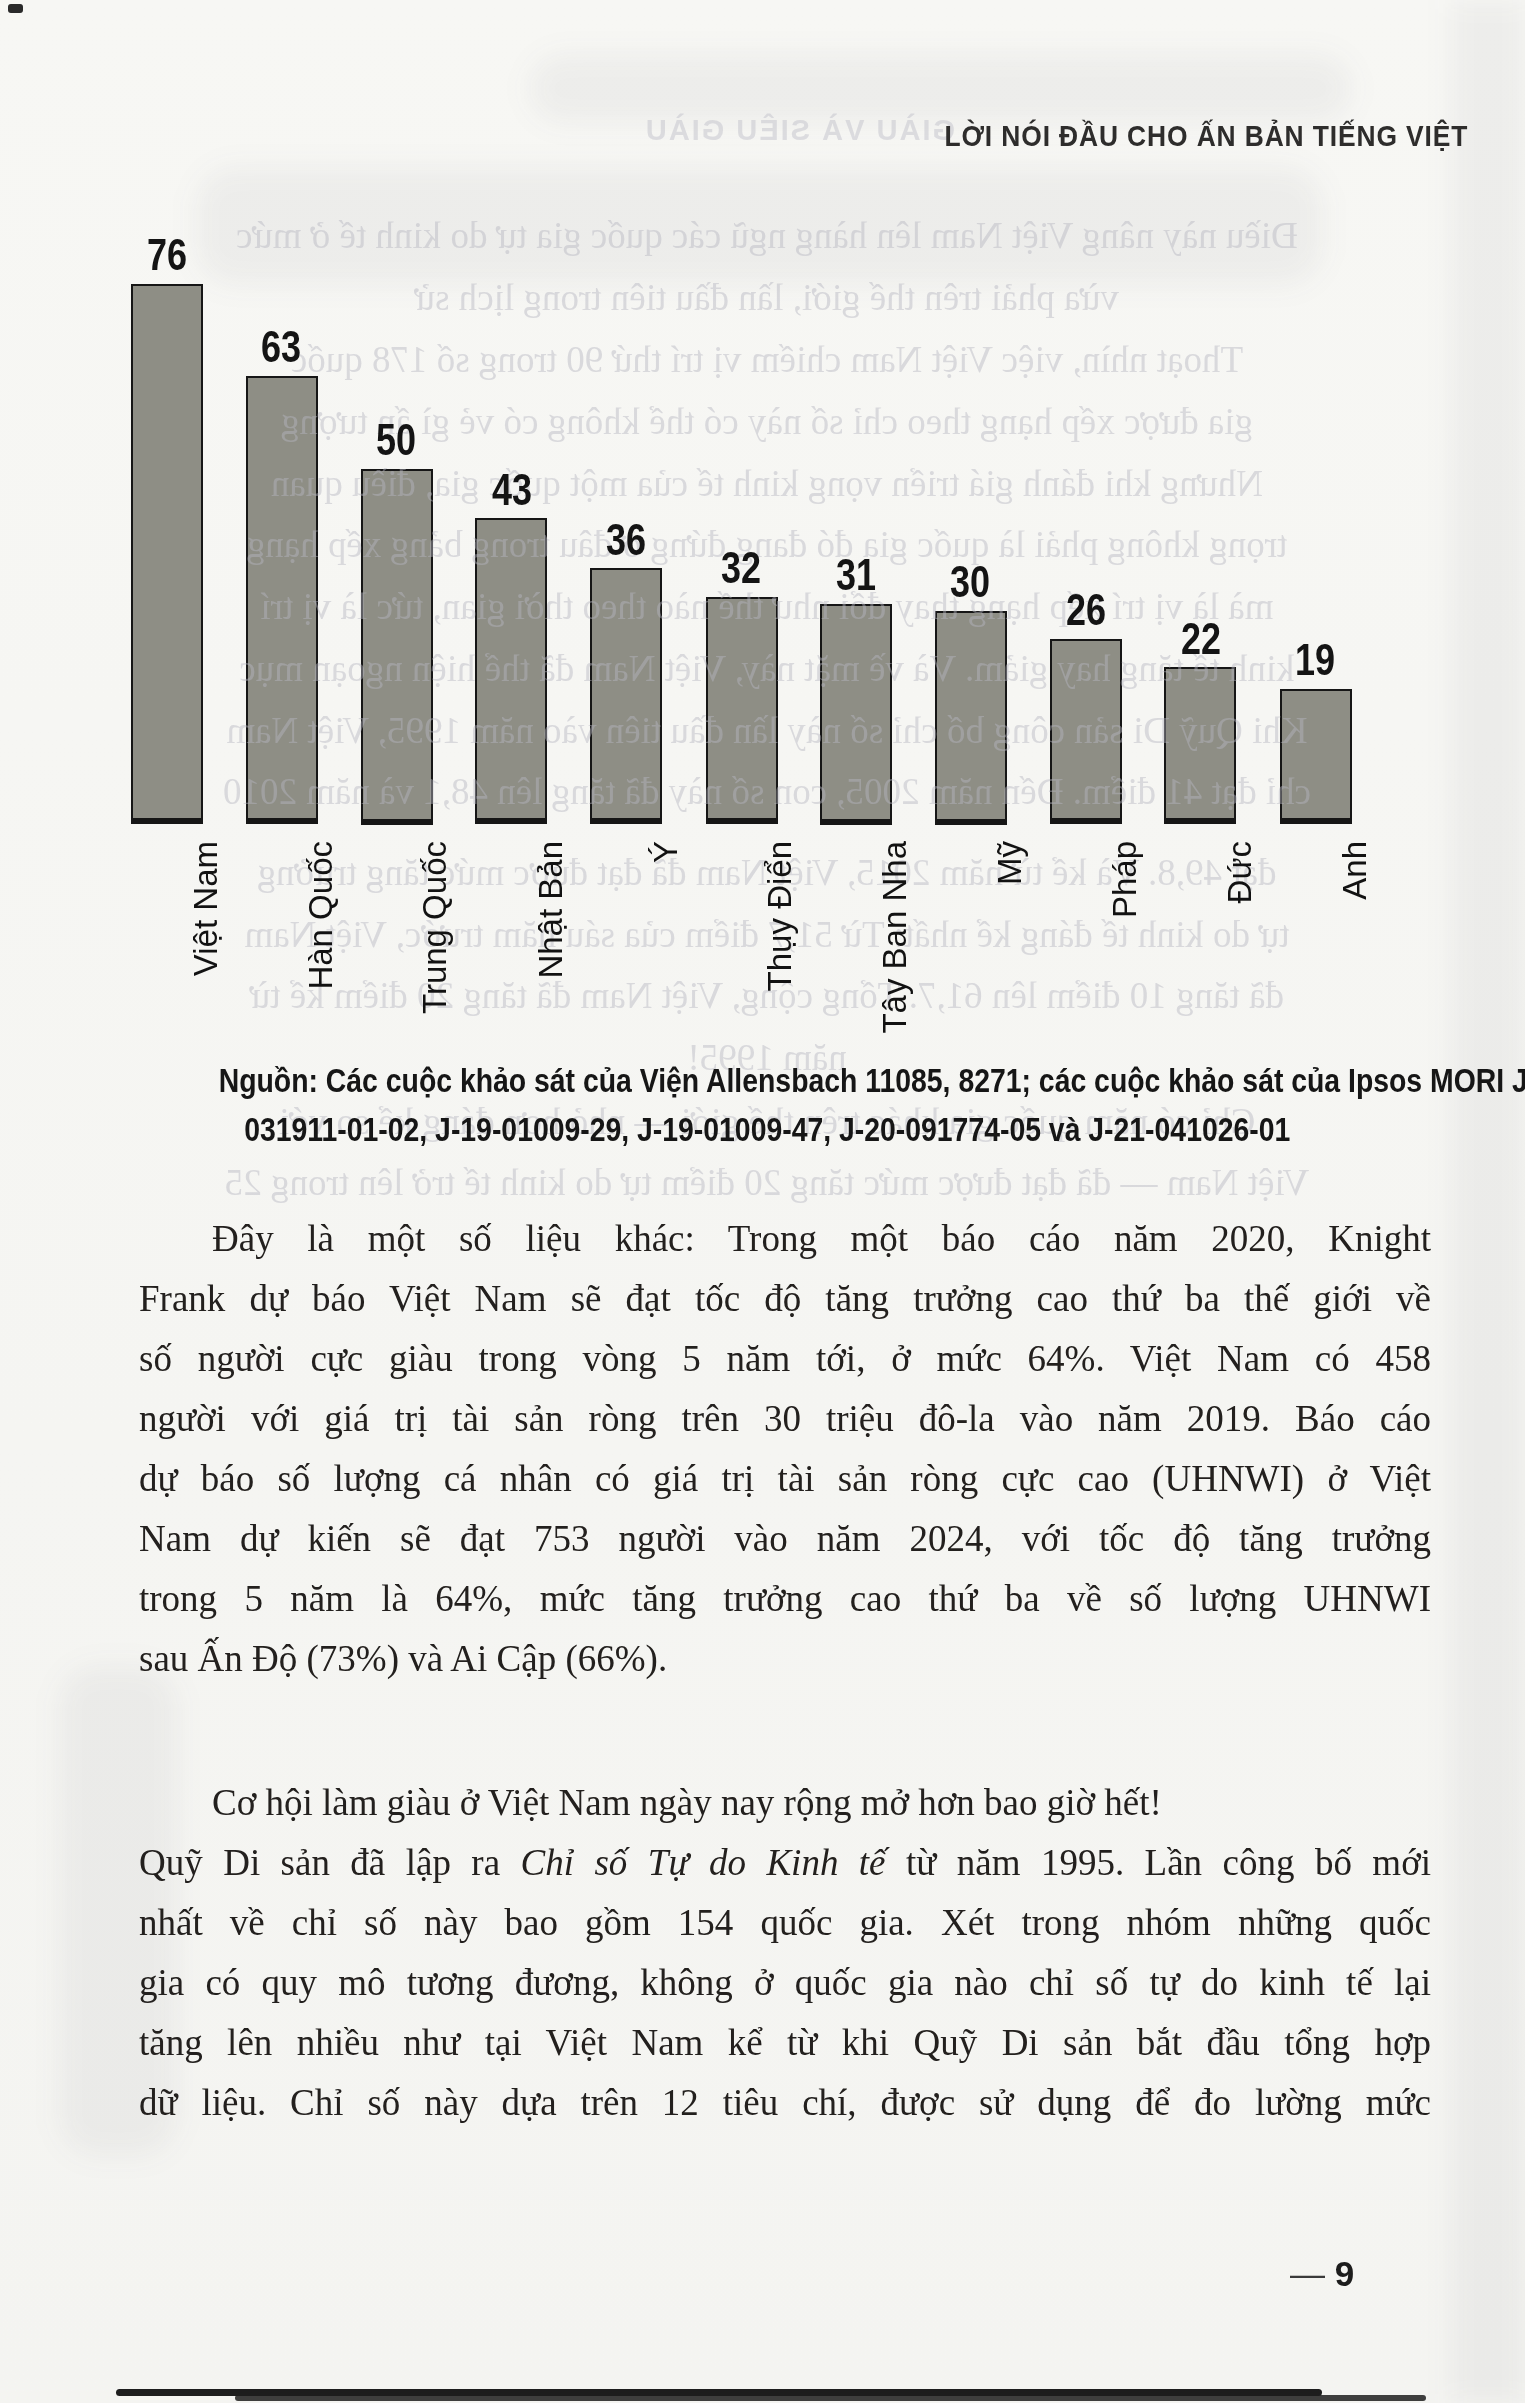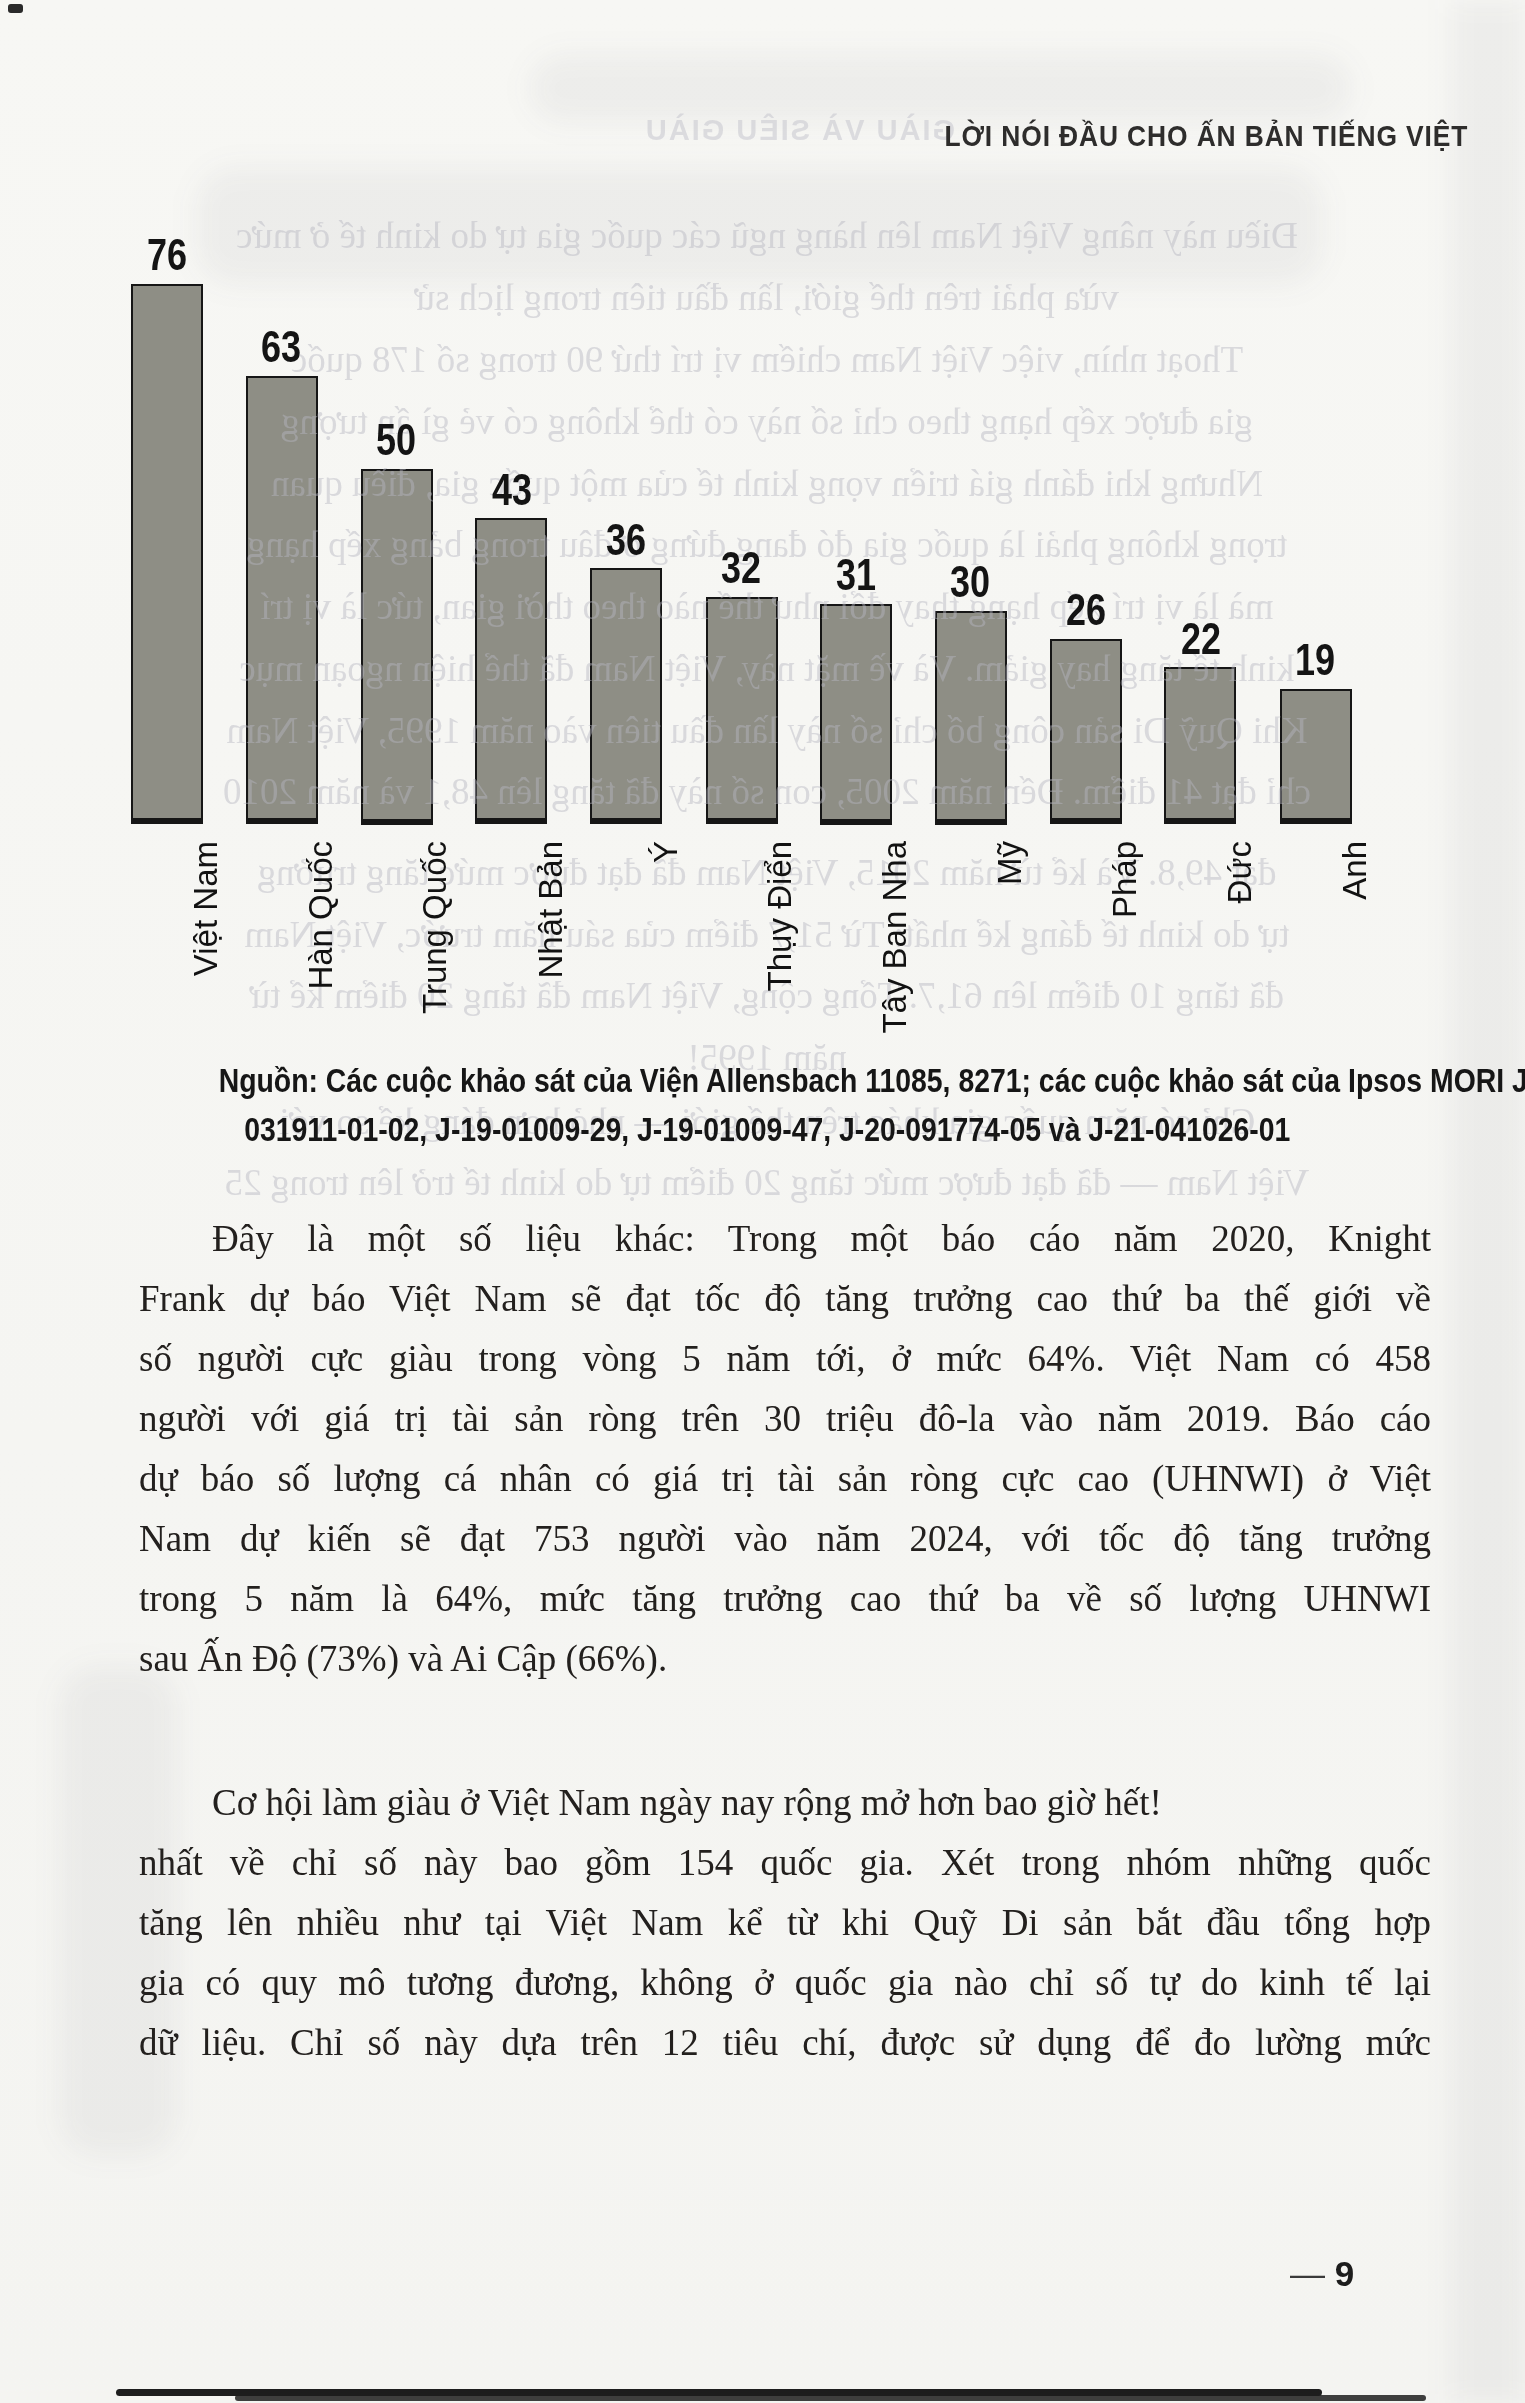--- a/index.html
+++ b/index.html
@@ -132,23 +132,24 @@
     <div class="bline">số người cực giàu trong vòng 5 năm tới, ở mức 64%. Việt Nam có 458</div>
     <div class="bline">người với giá trị tài sản ròng trên 30 triệu đô-la vào năm 2019. Báo cáo</div>
     <div class="bline">dự báo số lượng cá nhân có giá trị tài sản ròng cực cao (UHNWI) ở Việt</div>
     <div class="bline">Nam dự kiến sẽ đạt 753 người vào năm 2024, với tốc độ tăng trưởng</div>
     <div class="bline">trong 5 năm là 64%, mức tăng trưởng cao thứ ba về số lượng UHNWI</div>
     <div class="bline short">sau Ấn Độ (73%) và Ai Cập (66%).</div>
   </div>
 
   <div class="para" style="top:1773px;">
     <div class="bline indent short">Cơ hội làm giàu ở Việt Nam ngày nay rộng mở hơn bao giờ hết!</div>
+    <div class="bline"><span>Quỹ Di sản đã lập ra </span><span class="italic">Chỉ số Tự do Kinh tế</span><span> từ năm 1995. Lần công bố mới</span></div>
     <div class="bline">nhất về chỉ số này bao gồm 154 quốc gia. Xét trong nhóm những quốc</div>
+    <div class="bline">gia có quy mô tương đương, không ở quốc gia nào chỉ số tự do kinh tế lại</div>
     <div class="bline">tăng lên nhiều như tại Việt Nam kể từ khi Quỹ Di sản bắt đầu tổng hợp</div>
-    <div class="bline">gia có quy mô tương đương, không ở quốc gia nào chỉ số tự do kinh tế lại</div>
     <div class="bline">dữ liệu. Chỉ số này dựa trên 12 tiêu chí, được sử dụng để đo lường mức</div>
   </div>
 
   <div class="pageno"><span class="d">—</span> <span class="n">9</span></div>
 
 <div class="ghost" style="top: 214px;">Điều này nâng Việt Nam lên hàng ngũ các quốc gia tự do kinh tế ở mức</div>
     <div class="ghost" style="top: 276px;">vừa phải trên thế giới, lần đầu tiên trong lịch sử</div>
     <div class="ghost" style="top: 338px;">Thoạt nhìn, việc Việt Nam chiếm vị trí thứ 90 trong số 178 quốc</div>
     <div class="ghost" style="top: 400px;">gia được xếp hạng theo chỉ số này có thể không có vẻ gì ấn tượng</div>
     <div class="ghost" style="top: 462px;">Nhưng khi đánh giá triển vọng kinh tế của một quốc gia, điều quan</div>

